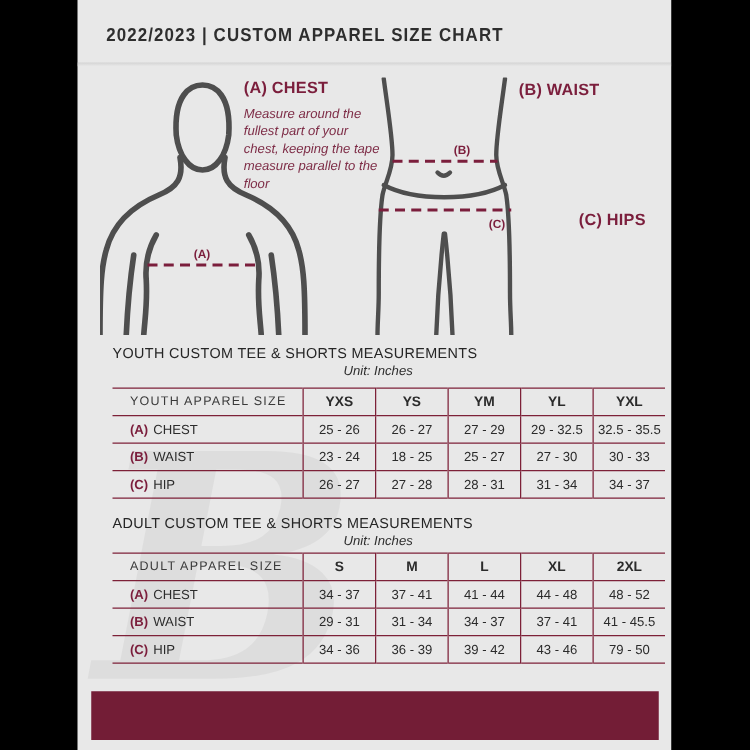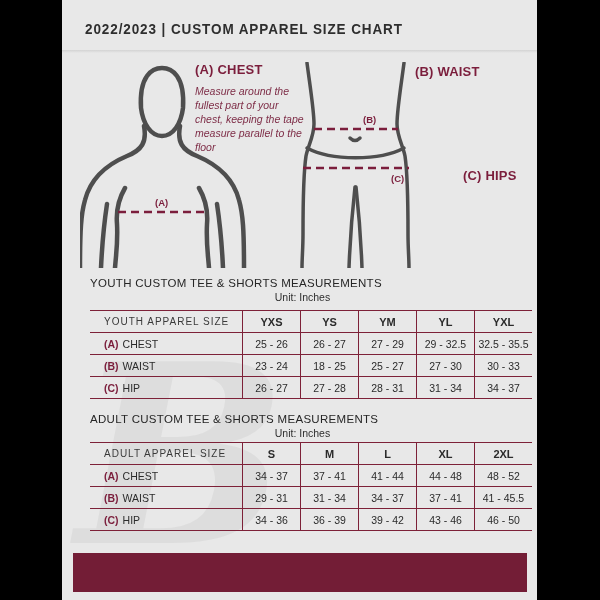--- a/index.html
+++ b/index.html
@@ -40,21 +40,21 @@
     margin:0;font-size:10.5px;line-height:14px;font-style:italic;color:#7e2d47;
   }
   .fig-label{font-size:9.5px;font-weight:bold;fill:#7b1e3c;font-family:"Liberation Sans",sans-serif;}
   
   .sec-title{
     position:absolute;left:28px;width:425px;
     font-size:11.5px;font-weight:normal;color:#262626;letter-spacing:.3px;
   }
   .sec-unit{
     position:absolute;left:28px;width:425px;text-align:center;
-    font-size:10.5px;color:#2e2e2e;
+    font-size:10.5px;font-style:italic;color:#2e2e2e;
   }
   .size-table{position:absolute;left:28px;width:425px;border-collapse:collapse;table-layout:fixed;}
   .size-table tr{height:22px;}
   .size-table td,.size-table th{
     padding:0;border:none;font-size:10.5px;color:#2b2b2b;text-align:center;vertical-align:middle;
   }
   .size-table tr{border-top:1.5px solid #7d2138;}
   .size-table tr:last-child{border-bottom:1.5px solid #7d2138;}
   .size-table .c-label{width:138px;text-align:left;padding-left:14px;}
   .size-table .c-data{border-left:1.5px solid #7d2138;width:57px;}
@@ -207,20 +207,20 @@
       <td class="c-data">41 - 45.5</td>
     </tr>
     <tr>
       <td class="c-label">
         <span class="row-prefix">(C)</span><span class="row-part">HIP</span>
       </td>
       <td class="c-data">34 - 36</td>
       <td class="c-data">36 - 39</td>
       <td class="c-data">39 - 42</td>
       <td class="c-data">43 - 46</td>
-      <td class="c-data">46 - 50</td>
+      <td class="c-data">79 - 50</td>
     </tr>
   </tbody>
     </table>
 
   <div class="bottom-bar"></div>
 
 </div>
 
 </body></html>

